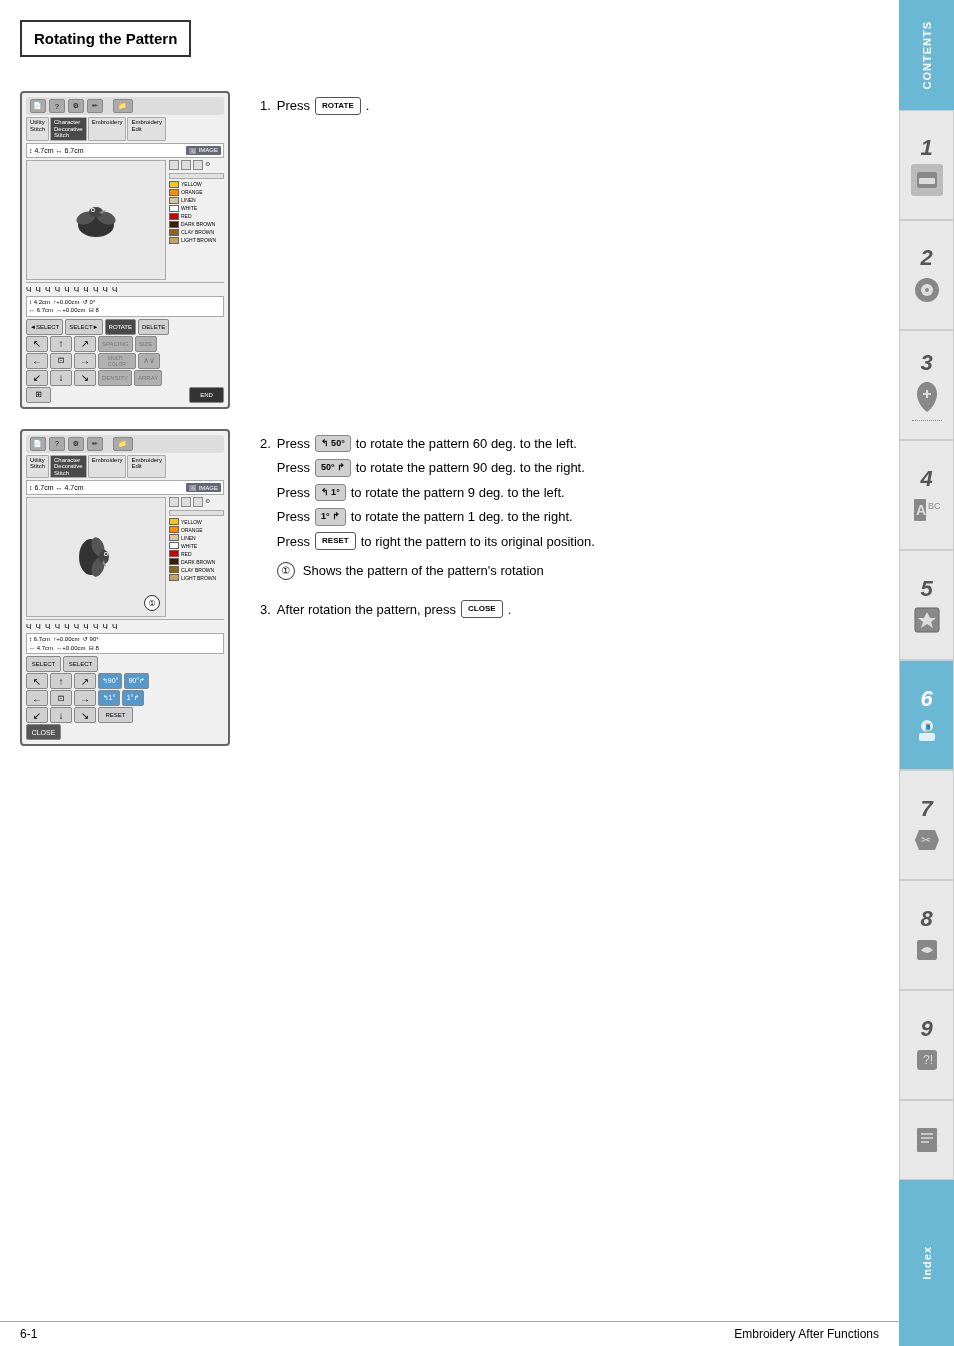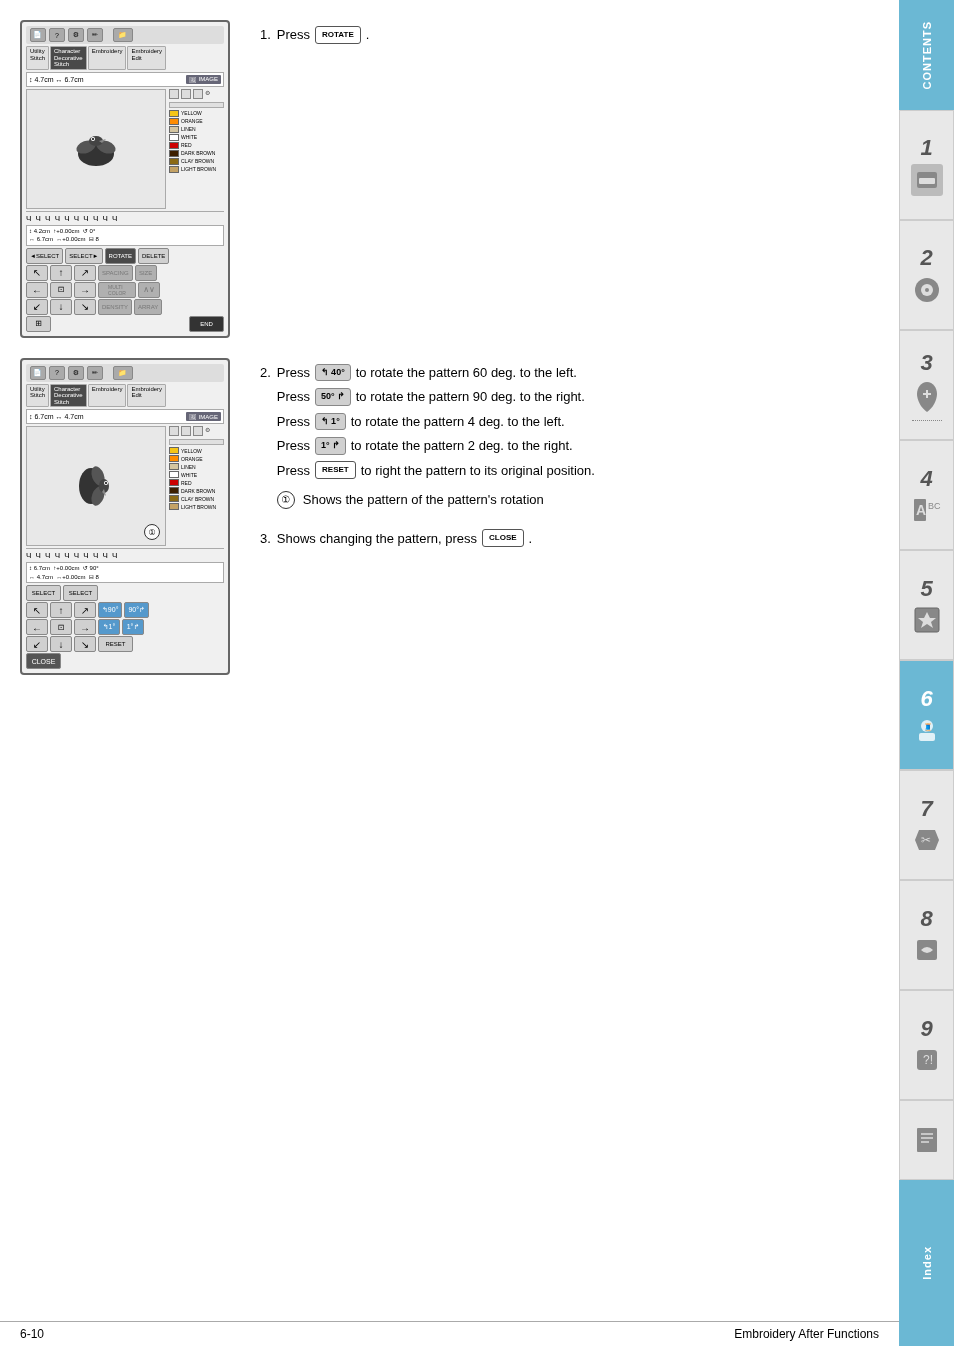--- a/index.html
+++ b/index.html
@@ -419,20 +419,25 @@
       </svg>
     </div>
   </div>
   <div class="tab-item index" style="flex:1;height:auto;min-height:70px;">
     <span class="tab-label">Index</span>
   </div>
 </div>
 
 <div class="main-content">
 
+  <div style="margin-bottom: 16px;">
+    <div class="section-box">
+      <span class="section-title">Rotating the Pattern</span>
+    </div>
+  </div>
 
   <div class="content-row">
     <div class="left-panel">
 
       <div class="machine-screen">
 
         <div class="machine-top-bar">
           <div class="machine-top-icons">
             <div class="machine-icon-small">📄</div>
             <div class="machine-icon-small">?</div>
@@ -705,61 +710,61 @@
         </div>
       </div>
     </div>
 
     <div class="right-panel">
       <div class="step-text">
         <span class="step-num">2.</span>
         <div class="step-content">
           <p>
             <span>Press</span>
-            <span class="inline-btn">↰ 40°</span>
+            <span class="inline-btn">↰ 50°</span>
             <span>to rotate the pattern 60 deg. to the left.</span>
           </p>
           <p>
             <span>Press</span>
             <span class="inline-btn">50° ↱</span>
             <span>to rotate the pattern 90 deg. to the right.</span>
           </p>
           <p>
             <span>Press</span>
             <span class="inline-btn">↰ 1°</span>
-            <span>to rotate the pattern 4 deg. to the left.</span>
+            <span>to rotate the pattern 9 deg. to the left.</span>
           </p>
           <p>
             <span>Press</span>
             <span class="inline-btn">1° ↱</span>
-            <span>to rotate the pattern 2 deg. to the right.</span>
+            <span>to rotate the pattern 1 deg. to the right.</span>
           </p>
           <p>
             <span>Press</span>
             <span class="inline-btn rotate-btn">RESET</span>
             <span>to right the pattern to its original position.</span>
           </p>
           <p style="margin-top: 10px;">
             <span class="circle-num">①</span>
             <span>Shows the pattern of the pattern's rotation</span>
           </p>
         </div>
       </div>
 
       <div class="step-text" style="margin-top: 14px;">
         <span class="step-num">3.</span>
         <div class="step-content">
           <p>
-            <span>Shows changing the pattern, press</span>
+            <span>After rotation the pattern, press</span>
             <span class="inline-btn rotate-btn">CLOSE</span>
             <span>.</span>
           </p>
         </div>
       </div>
     </div>
   </div>
 
 </div>
 
 <div class="footer">
-  <span>6-10</span>
+  <span>6-1</span>
   <span>Embroidery After Functions</span>
 </div>
 
 </body></html>

